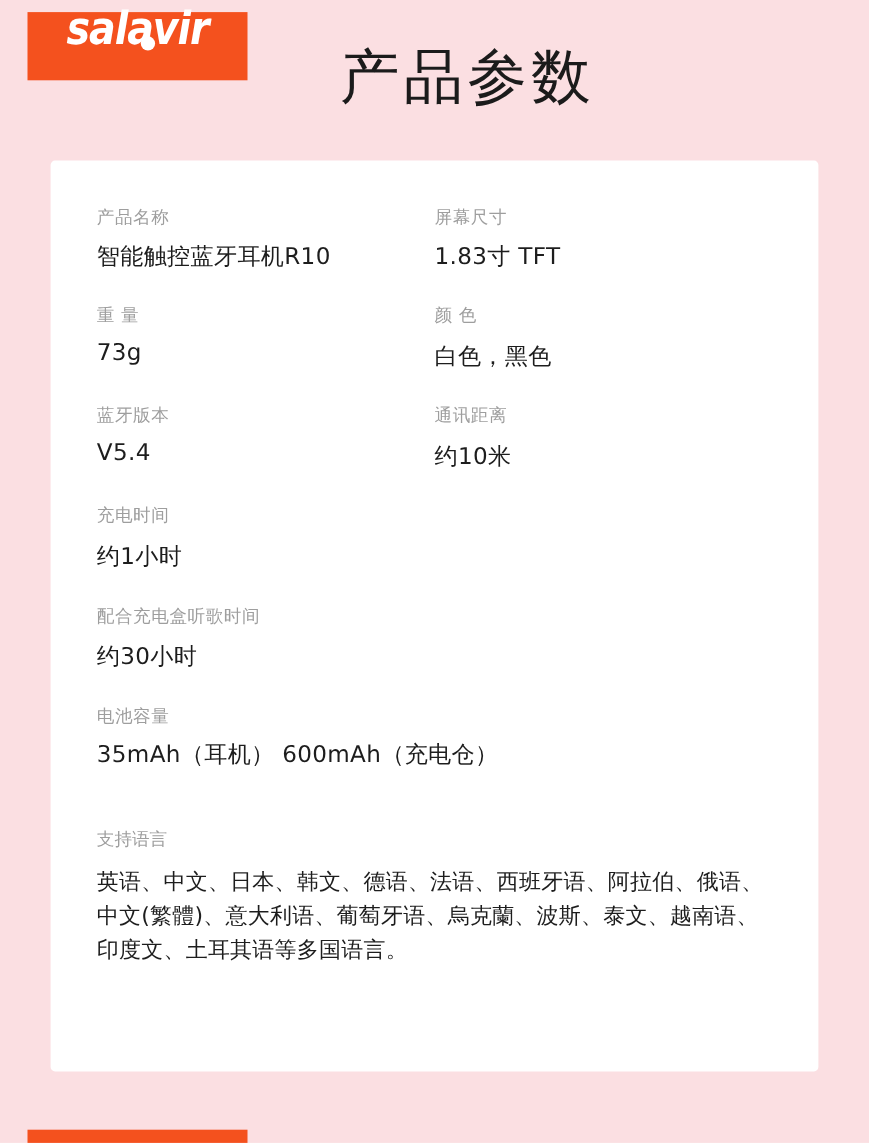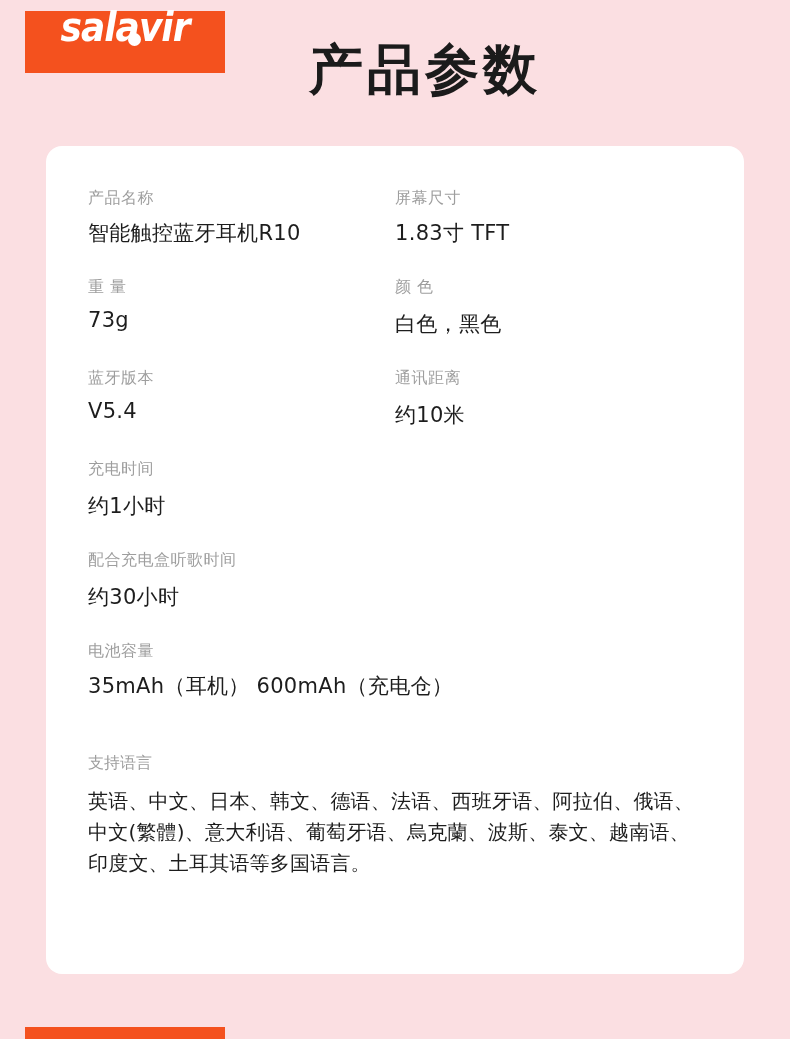--- a/index.html
+++ b/index.html
@@ -49,36 +49,36 @@
     border-radius: 50%;
     background: #ffffff;
   }
   .page-title {
     position: absolute;
     left: 0;
     right: 0;
     top: 34px;
     text-align: center;
     font-family: "DejaVu Sans", sans-serif;
-    font-weight: bold;
+    font-weight: normal;
     font-size: 54px;
     color: #1b1b1b;
     letter-spacing: 4px;
     padding-left: 60px;
   }
 
   
   .card {
     position: absolute;
     left: 46px;
     top: 146px;
     width: 698px;
     height: 828px;
     background: #ffffff;
-    border-radius: 16px;
+    border-radius: 4px;
     box-sizing: border-box;
     padding: 42px 42px 0 42px;
   }
 
   .spec-grid {
     display: grid;
     grid-template-columns: 1fr 1fr;
     column-gap: 0px;
   }
   .spec-item {

